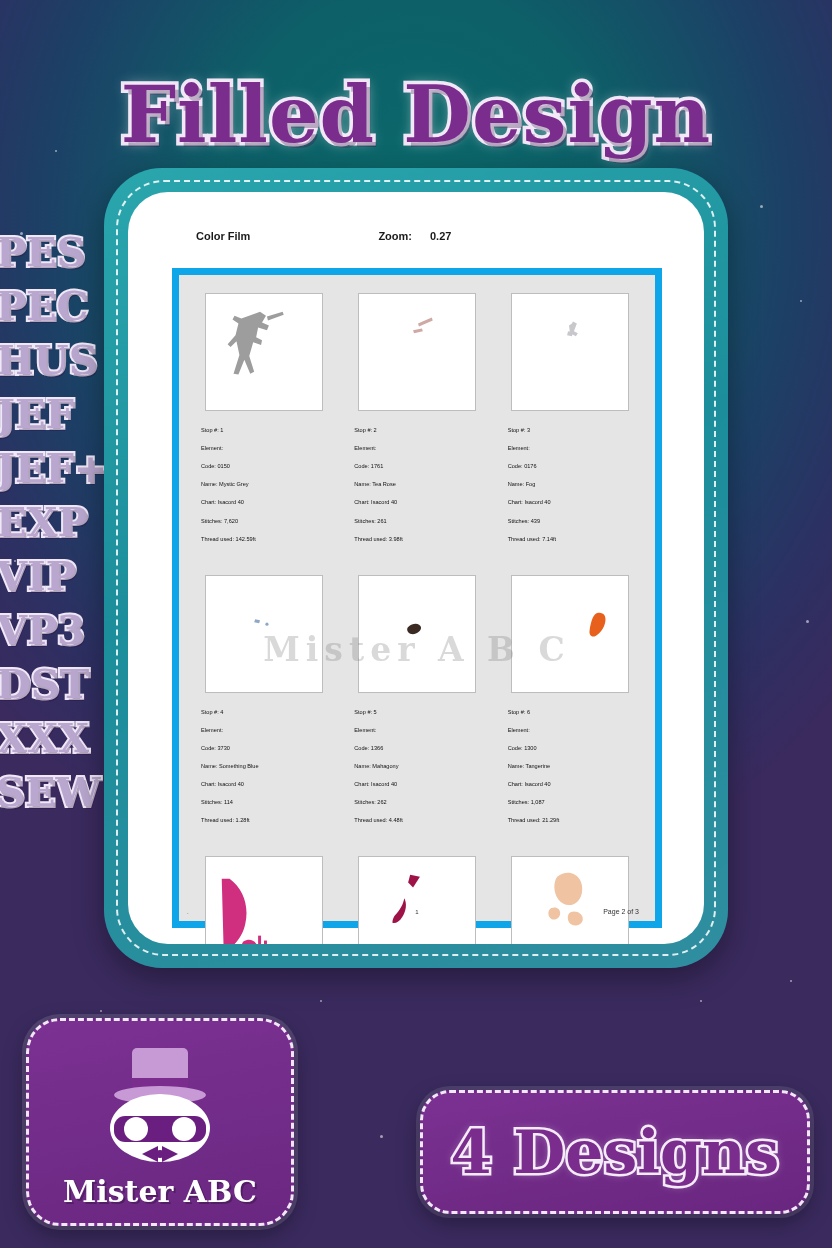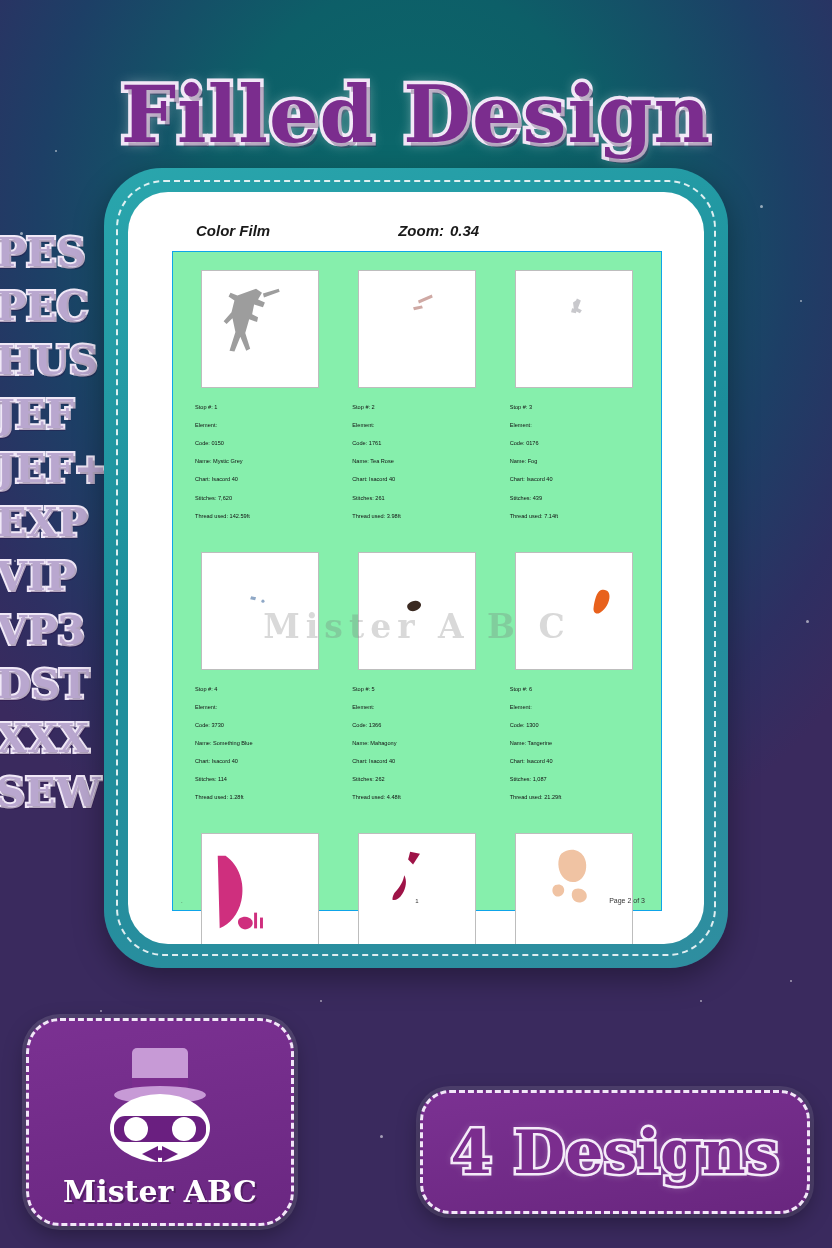--- a/index.html
+++ b/index.html
@@ -67,31 +67,31 @@
     background: #ffffff;
     overflow: hidden;
     position: relative;
     padding: 26px 22px 18px 22px;
   }
 
   
   .app-toolbar {
     display: flex; align-items: flex-end;
     padding: 4px 18px 0 46px;
-    font-size: 15px; color: #1a1a1a; font-weight: bold; font-style: italic;
-  }
-  .app-toolbar .zoom-group { margin-left: 128px; display: flex; gap: 6px; }
+    font-size: 11px; color: #1a1a1a; font-weight: bold;
+  }
+  .app-toolbar .zoom-group { margin-left: 128px; display: flex; gap: 18px; margin-top: 8px; }
   .zoom-label { font-weight: bold; }
   .zoom-value { font-weight: bold; }
 
   
   .doc {
-    margin: 12px 20px 0 22px;
-    border: 1px solid #0ea5e9;
-    background: #86efac;
+    margin: 26px 20px 0 22px;
+    border: 7px solid #0ea5e9;
+    background: #e5e5e5;
     height: 660px;
     position: relative;
     padding: 18px 14px 0 14px;
   }
   .grid {
     display: grid;
     grid-template-columns: repeat(3, 1fr);
     gap: 0px 12px;
   }
   .cell { padding: 0 6px; }
@@ -207,21 +207,21 @@
 </div>
 
 <div class="device">
   <div class="device-inner">
     <div class="screen">
 
       <div class="app-toolbar">
         <span>Color Film</span>
         <span class="zoom-group">
           <span class="zoom-label">Zoom:</span>
-          <span class="zoom-value">0.34</span>
+          <span class="zoom-value">0.27</span>
         </span>
       </div>
 
       <div class="doc">
         <div class="grid">
 
           <div class="cell">
             <div class="swatch">
               <svg viewBox="0 0 118 118">
                 <g fill="#9d9d9d">

